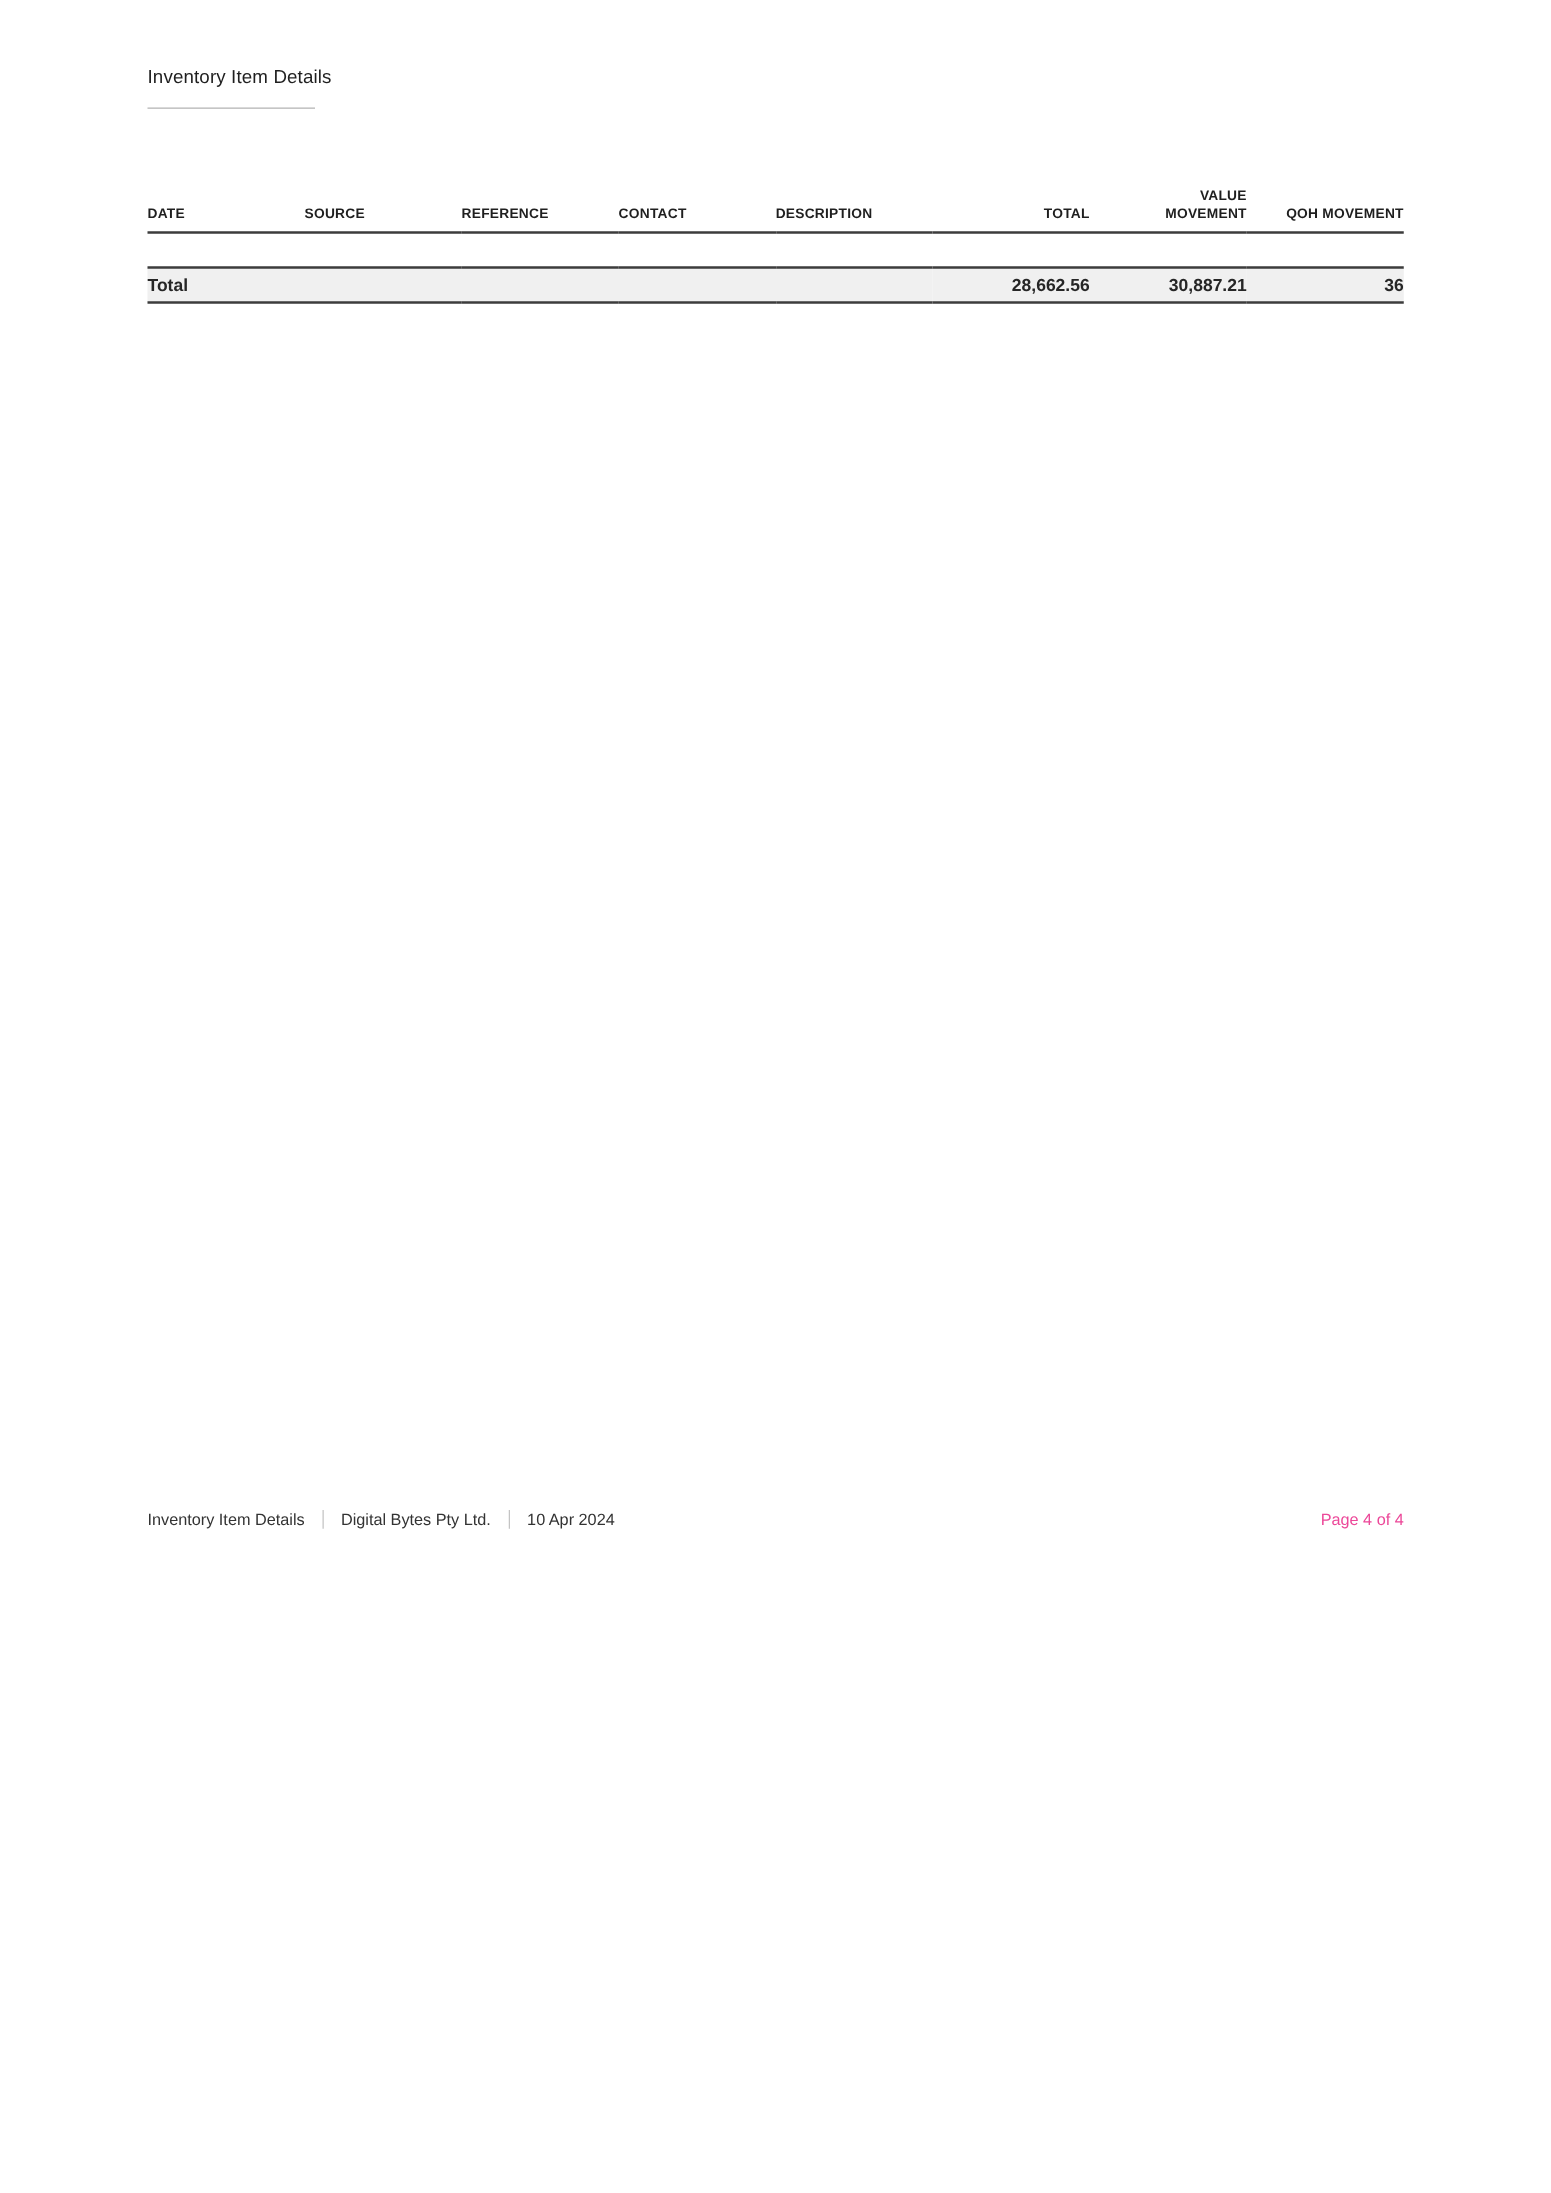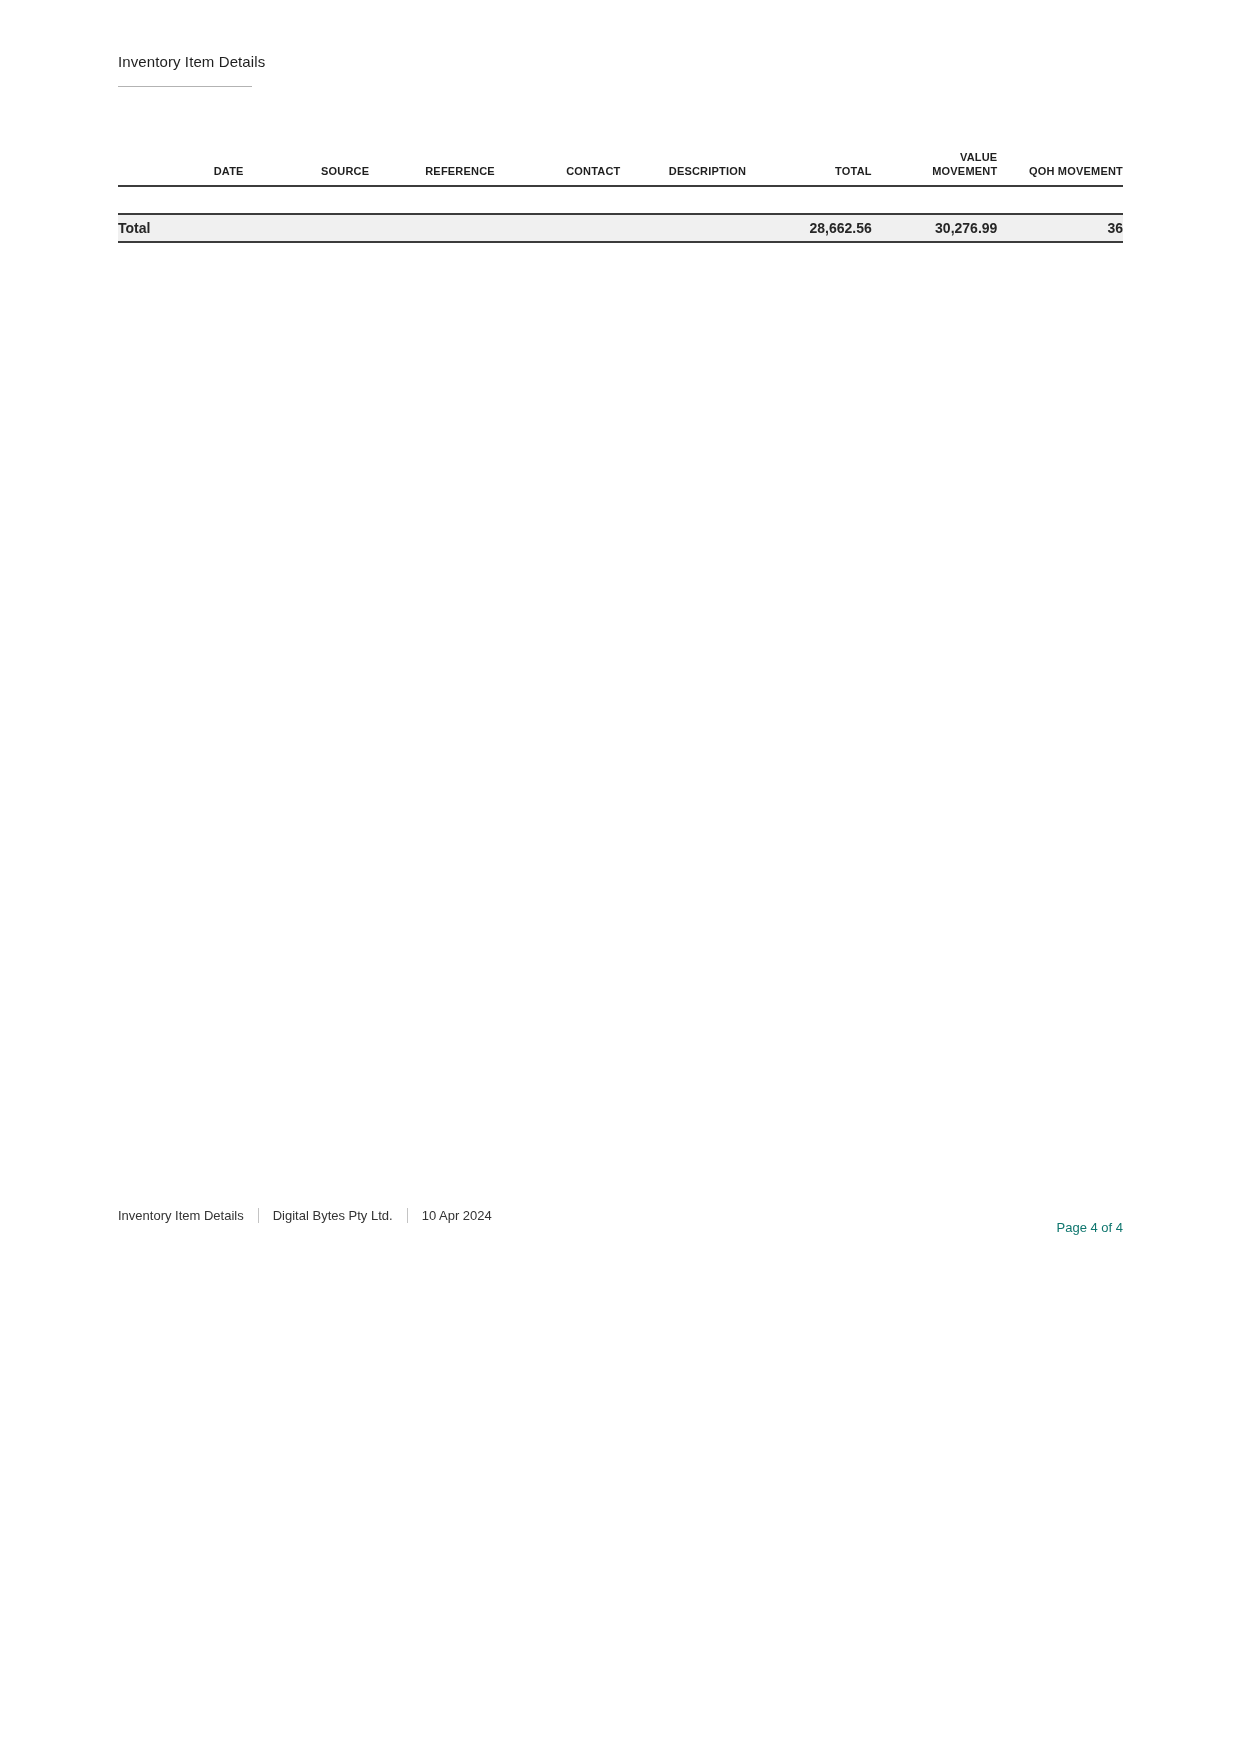--- a/index.html
+++ b/index.html
@@ -38,21 +38,21 @@
     border-collapse: collapse;
     table-layout: fixed;
     font-size: 14px;
     color: #262626;
   }
   table.report col { width: 12.5%; }
   th {
     font-size: 11px;
     font-weight: 700;
     color: #1f1f1f;
-    text-align: right;
+    text-align: left;
     vertical-align: bottom;
     padding: 0 0 7px 0;
     border-bottom: 2px solid #3c3c3c;
     line-height: 14px;
     letter-spacing: 0.2px;
   }
   th.num, td.num { text-align: right; }
   th .narrow {
     display: inline-block;
     max-width: 80px;
@@ -100,22 +100,22 @@
     display: inline-block;
     width: 1px;
     height: 15px;
     background: #c4c4c4;
     margin: 0 14px;
     vertical-align: -3px;
   }
   .footer .page-num {
     position: absolute;
     right: 0;
-    top: 12px;
-    color: #0f766e;
+    top: 0;
+    color: #ec4899;
   }
 </style>
 </head>
 <body>
 
 <div class="page">
 
   <div class="report-title">Inventory Item Details</div>
   <div class="title-underline"></div>
 
@@ -142,21 +142,21 @@
         <th class="num nowrap">QOH MOVEMENT</th>
       </tr>
     </thead>
     <tbody>
       <tr class="spacer-row">
         <td colspan="8"></td>
       </tr>
       <tr class="grand-total-row">
         <td colspan="5">Total</td>
         <td class="num">28,662.56</td>
-        <td class="num">30,276.99</td>
+        <td class="num">30,887.21</td>
         <td class="num">36</td>
       </tr>
     </tbody>
   </table>
 
   <div class="footer">
     <span>Inventory Item Details</span><span class="sep"></span><span>Digital Bytes Pty Ltd.</span><span class="sep"></span><span>10 Apr 2024</span>
     <span class="page-num">Page 4 of 4</span>
   </div>
 

